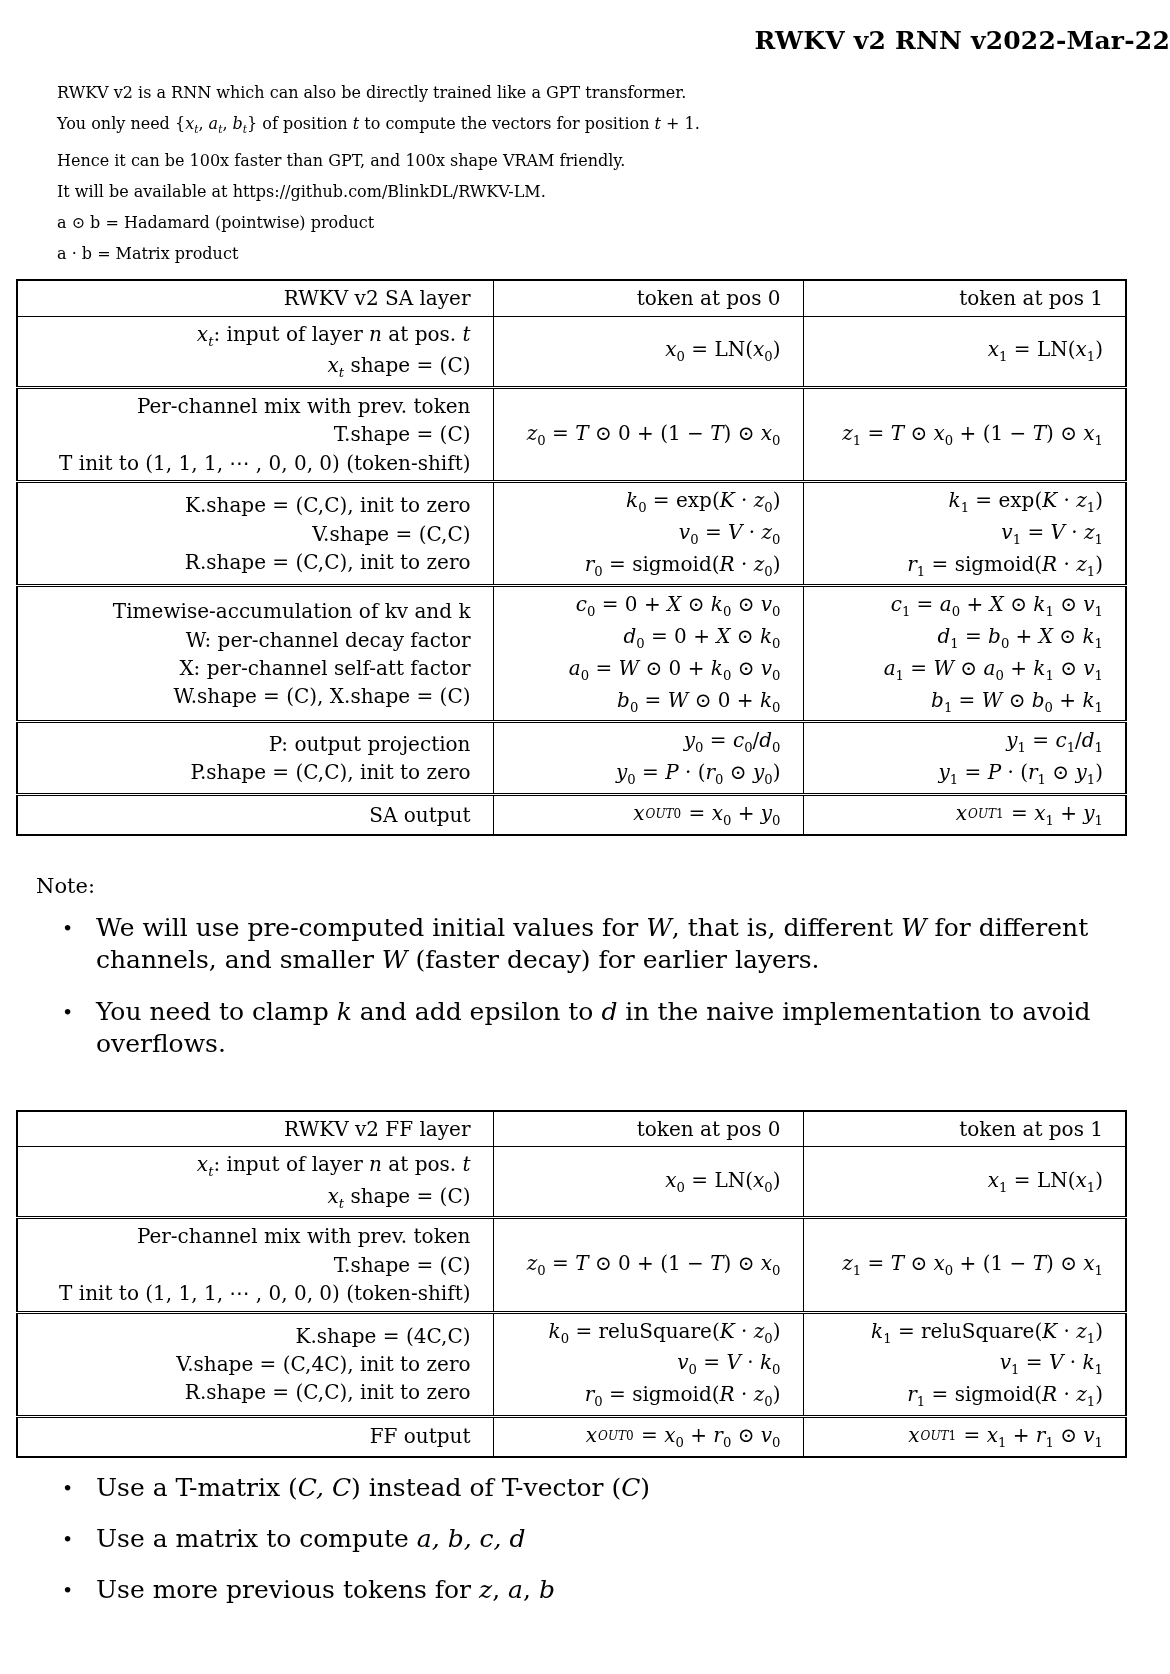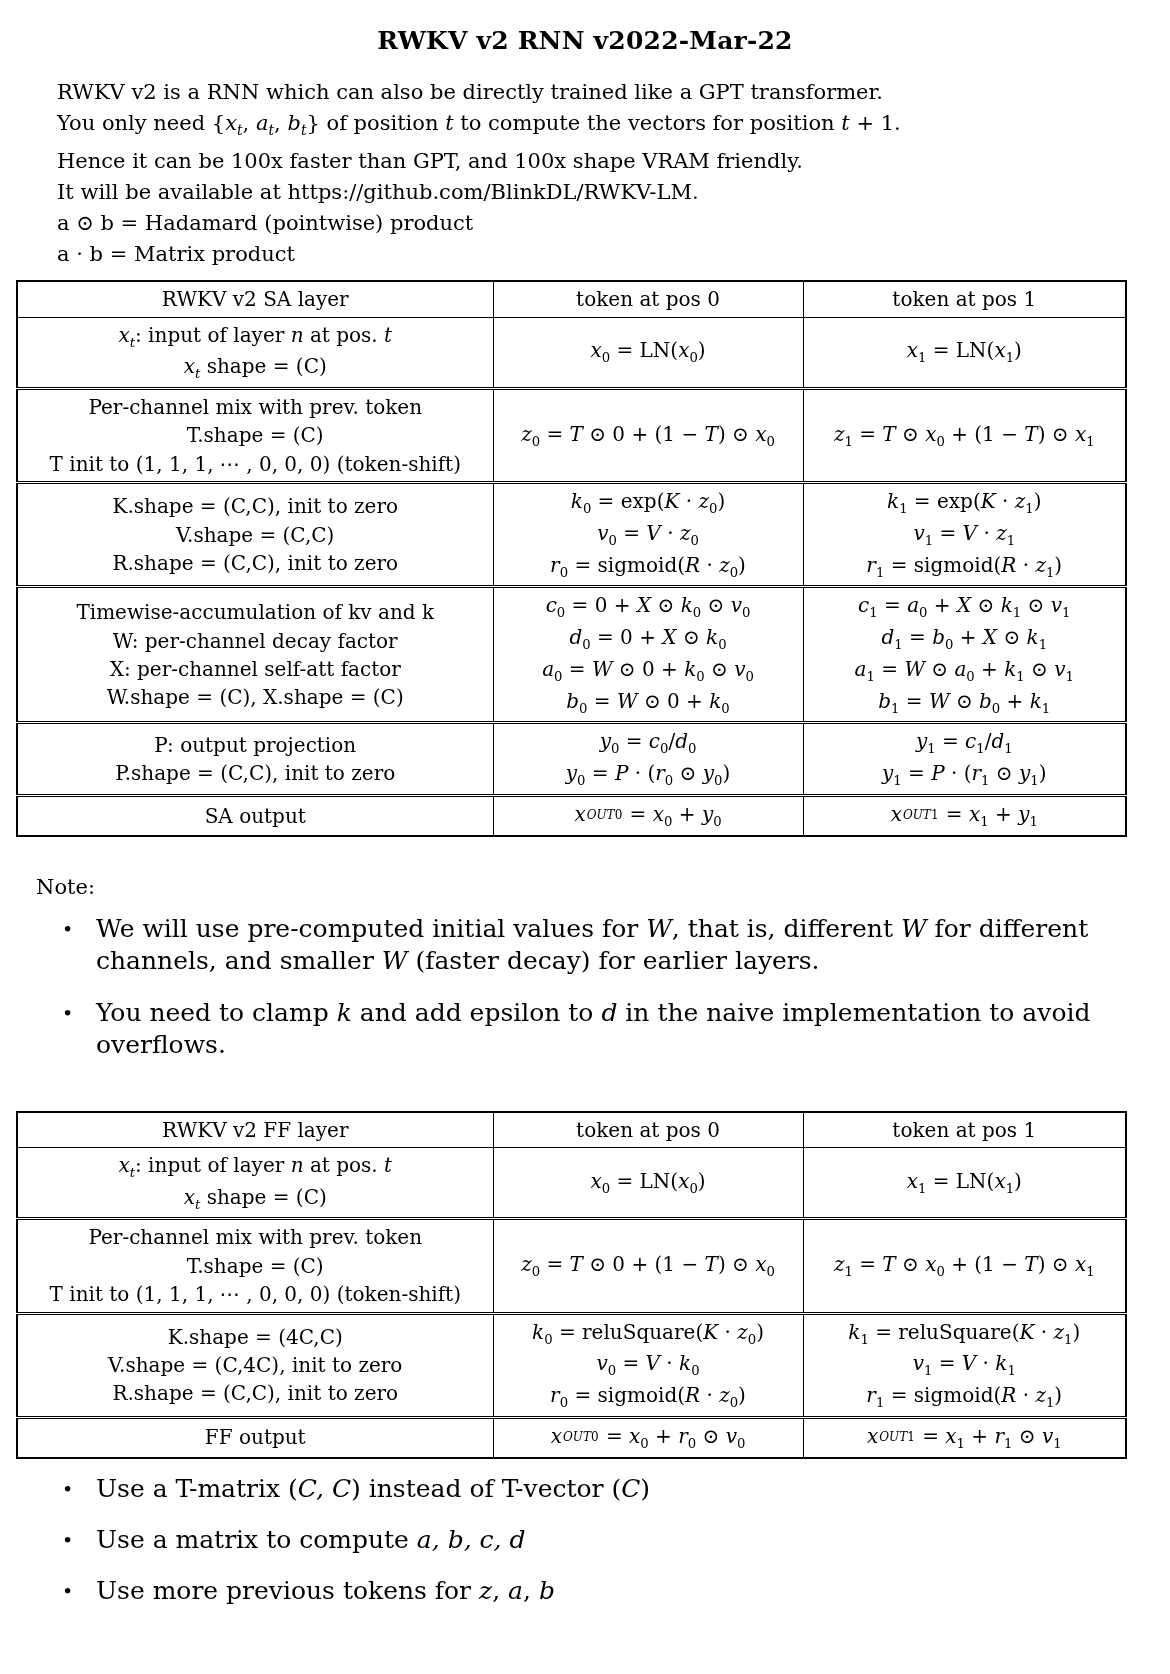--- a/index.html
+++ b/index.html
@@ -6,45 +6,45 @@
   html, body { margin: 0; padding: 0; background: #ffffff; }
   .page {
     width: 1170px;
     min-height: 1674px;
     background: #ffffff;
     color: #000000;
     font-family: "DejaVu Serif", "DejaVu Sans", serif;
     overflow: hidden;
   }
   .title {
-    text-align: center;
+    text-align: right;
     font-weight: bold;
     font-size: 25px;
     padding-top: 26px;
     letter-spacing: 0.2px;
   }
   .intro {
     margin: 22px 20px 0 57px;
-    font-size: 21px;
+    font-size: 16px;
     line-height: 31px;
   }
   .iline { white-space: nowrap; }
 
   table.ltable {
     border-collapse: collapse;
     table-layout: fixed;
     width: 1109px;
     margin-left: 16px;
     font-size: 20px;
     border: 2px solid #000;
   }
   table.ltable th, table.ltable td {
     border-left: 1px solid #000;
     padding: 3px 22px;
-    text-align: center;
+    text-align: right;
     vertical-align: middle;
     line-height: 1.42;
     font-weight: normal;
     overflow: hidden;
   }
   table.ltable th:first-child, table.ltable td:first-child { border-left: none; }
   table.ltable thead tr { border-bottom: 1px solid #000; }
   table.ltable tbody tr { border-top: 3px double #000; }
   table.ltable tbody tr:first-child { border-top: none; }
   .t-sa { margin-top: 10px; }

